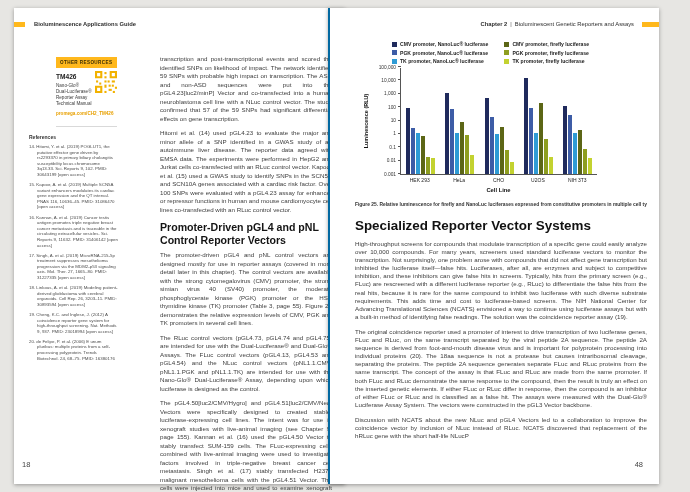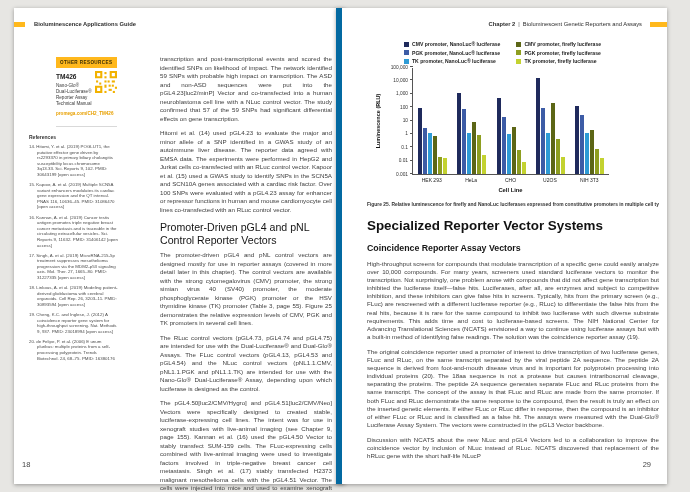--- a/index.html
+++ b/index.html
@@ -8,21 +8,21 @@
     background: #e7e6e3;
     font-family: "Liberation Sans", sans-serif;
     position: relative;
     overflow: hidden;
   }
   .page {
     position: absolute; top: 8px; width: 331px; height: 476px;
     background: #ffffff; box-shadow: 0 1px 4px rgba(0,0,0,.35);
   }
   .page.left  { left: 14px; }
-  .page.right { left: 336px; border-left: 6px solid #0369a1; }
+  .page.right { left: 328px; border-left: 2px solid #0369a1; }
 
   
   .hdr { position: absolute; top: 13px; display: flex; align-items: center; width: 100%; }
   .hdr-bar { height: 5px; background: #FFB81C; }
   .hdr-l .hdr-bar { width: 11px; }
   .hdr-r { justify-content: flex-end; }
   .hdr-r .hdr-bar { width: 17px; margin-left: 8px; }
   .hdr-text { font-size: 5.8px; color: #2e2e2e; margin-left: 9px; }
   .hdr-text b { font-weight: 700; }
   .hdr-r .hdr-text { margin-left: 0; }
@@ -40,21 +40,21 @@
   .res-desc { margin-top: 3px; font-size: 4.6px; line-height: 6px; color: #3c3c3c; white-space: pre-line; width: 36px; }
   .res-link { display: block; margin-top: 4px; font-size: 4.6px; font-weight: 700; color: #E8A000; text-decoration: none; }
   .sb-divider { position: absolute; left: 42px; top: 118px; width: 61px; border-top: 1px solid #d9d9d9; }
   .refs { position: absolute; left: 15px; top: 126px; width: 89px; }
   .refs-title { font-size: 5px; font-weight: 700; color: #333; margin-bottom: 4px; }
   .ref { font-size: 4.4px; line-height: 5.6px; color: #4c4c4c; margin-bottom: 4.5px; padding-left: 8px; text-indent: -8px; text-align: left; }
 
   
   .main-l { position: absolute; left: 146px; top: 47px; width: 172px; }
   .main-l p, .main-r p { font-size: 6.2px; line-height: 8.5px; color: #3d3d3d; text-align: justify; margin-bottom: 6px; }
-  .h-promoter { font-size: 10.6px; line-height: 12.6px; font-weight: 400; color: #141414; margin: 7px 0 5px; }
+  .h-promoter { font-size: 10.6px; line-height: 12.6px; font-weight: 700; color: #141414; margin: 7px 0 5px; }
 
   .pgnum { position: absolute; top: 452px; font-size: 7.5px; color: #444; }
   .pgnum.l { left: 8px; }
   .pgnum.r { right: 16px; }
 
   
   .legend {
     position: absolute; left: 62px; top: 33px;
     display: grid; grid-template-rows: repeat(3,auto); grid-auto-flow: column;
     column-gap: 16px; row-gap: 2.5px;
@@ -255,20 +255,19 @@
         <div class="xlabel">CHO</div>
         <div class="xlabel">U2OS</div>
         <div class="xlabel">NIH 3T3</div>
       </div>
     <div class="xtitle">Cell Line</div>
   </div>
 
   <div class="main-r">
     <div class="fig-caption">Figure 25. Relative luminescence for firefly and NanoLuc luciferases expressed from constitutive promoters in multiple cell types (TM426).</div>
     <div class="h-specialized">Specialized Reporter Vector Systems</div>
-    <div class="h-coincidence">Coincidence Reporter Assay Vectors</div>
     <p>High-throughput screens for compounds that modulate transcription of a specific gene could easily analyze over 10,000 compounds. For many years, screeners used standard luciferase vectors to monitor the transcription. Not surprisingly, one problem arose with compounds that did not affect gene transcription but inhibited the luciferase itself—false hits. Luciferases, after all, are enzymes and subject to competitive inhibition, and these inhibitors can give false hits in screens. Typically, hits from the primary screen (e.g., FLuc) are rescreened with a different luciferase reporter (e.g., RLuc) to differentiate the false hits from the real hits, because it is rare for the same compound to inhibit two luciferase with such diverse substrate requirements. This adds time and cost to luciferase-based screens. The NIH National Center for Advancing Translational Sciences (NCATS) envisioned a way to continue using luciferase assays but with a built-in method of identifying false readings. The solution was the coincidence reporter assay (19).</p>
     <p>The original coincidence reporter used a promoter of interest to drive transcription of two luciferase genes, FLuc and RLuc, on the same transcript separated by the viral peptide 2A sequence. The peptide 2A sequence is derived from foot-and-mouth disease virus and is important for polyprotein processing into individual proteins (20). The 18aa sequence is not a protease but causes intraribosomal cleavage, separating the proteins. The peptide 2A sequence generates separate FLuc and RLuc proteins from the same transcript. The concept of the assay is that FLuc and RLuc are made from the same promoter. If both FLuc and RLuc demonstrate the same response to the compound, then the result is truly an effect on the inserted genetic elements. If either FLuc or RLuc differ in response, then the compound is an inhibitor of either FLuc or RLuc and is classified as a false hit. The assays were measured with the Dual-Glo® Luciferase Assay System. The vectors were constructed in the pGL3 Vector backbone.</p>
     <p>Discussion with NCATS about the new NLuc and pGL4 Vectors led to a collaboration to improve the coincidence vector by inclusion of NLuc instead of RLuc. NCATS discovered that replacement of the hRLuc gene with the short half-life NLucP</p>
   </div>
 
-  <div class="pgnum r">29</div>
+  <div class="pgnum r">48</div>
 </div>
 
 </body></html>

